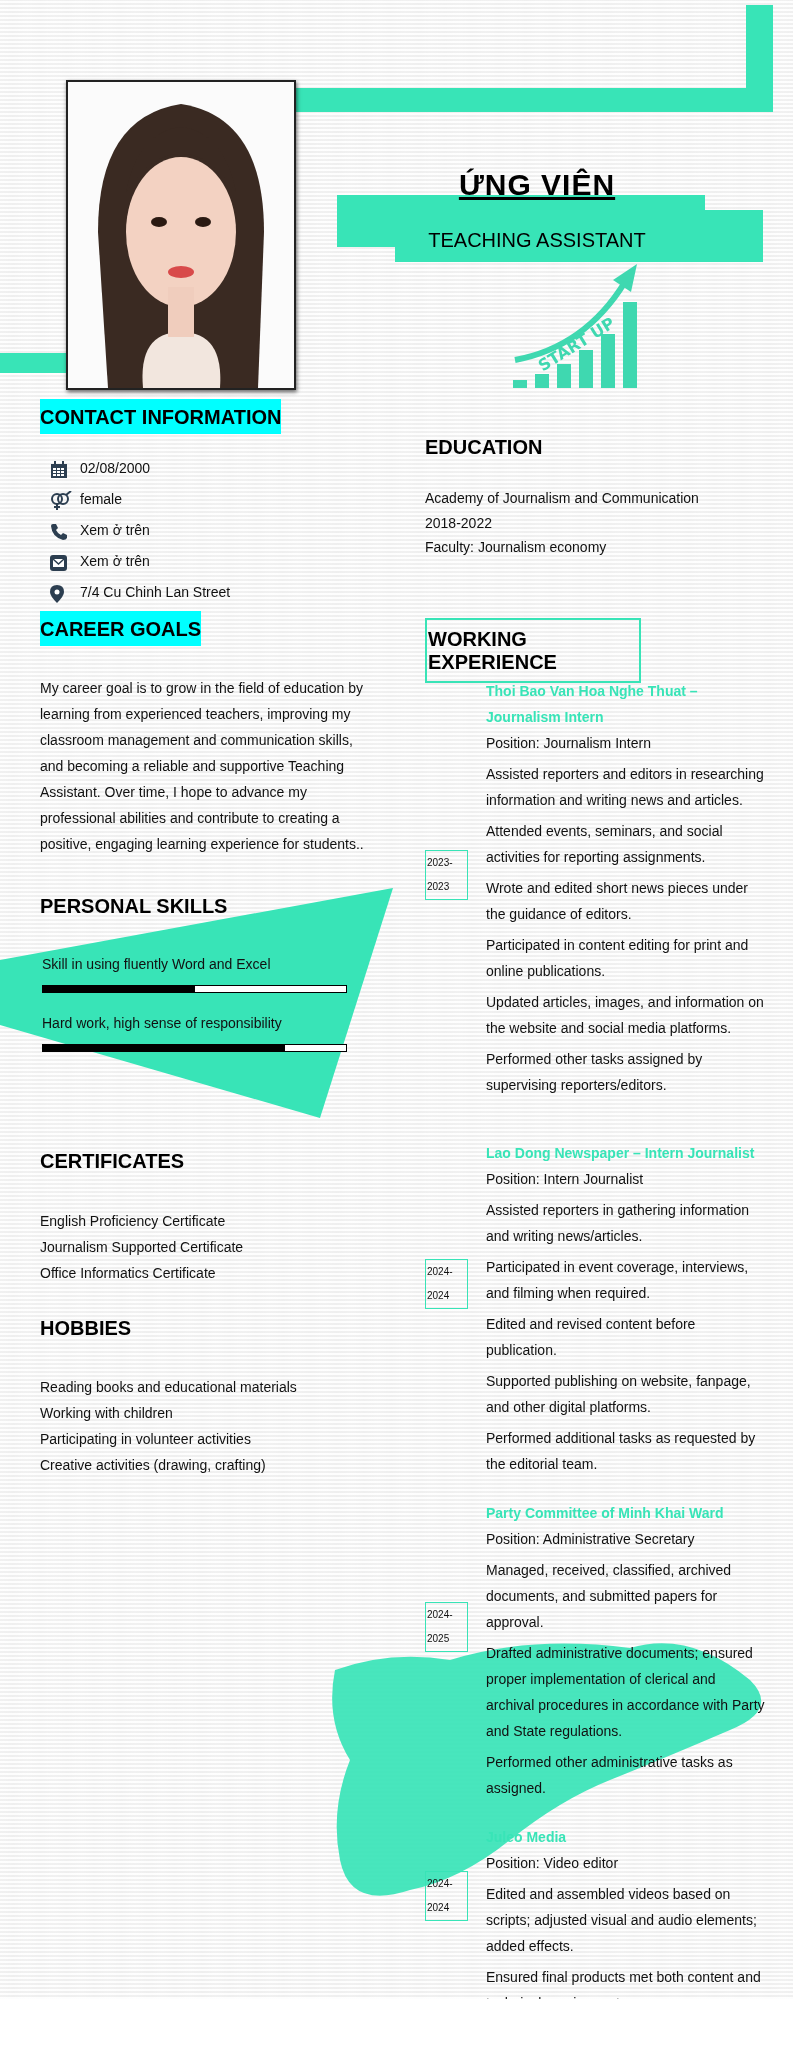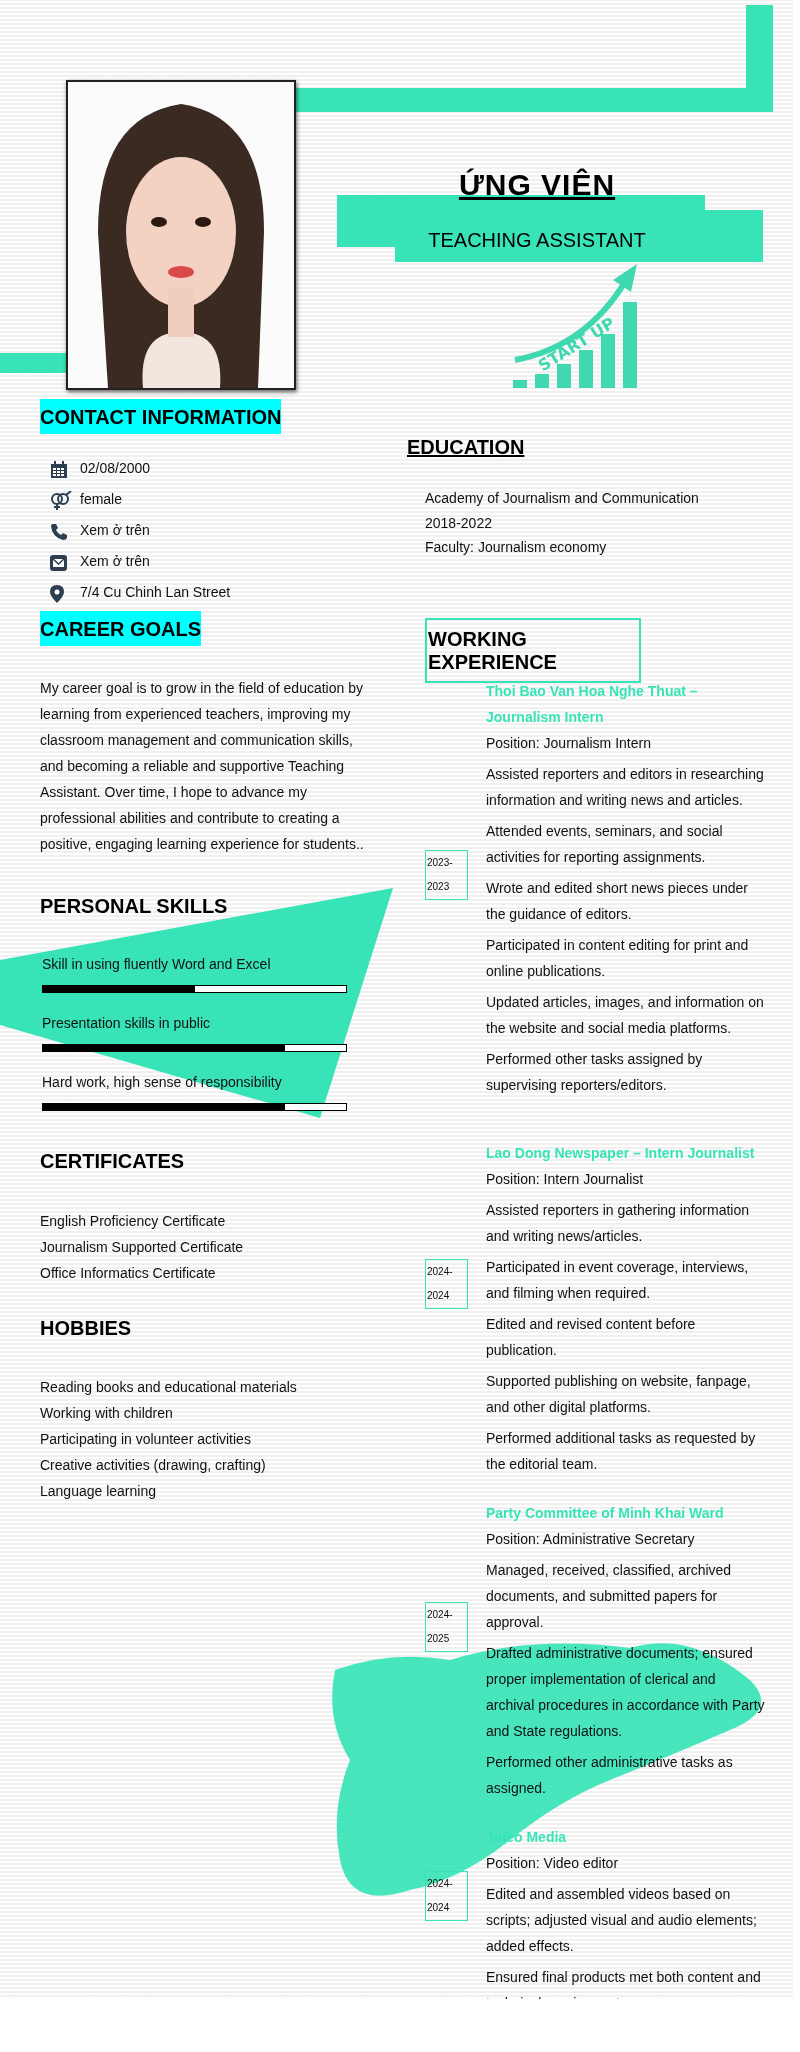--- a/index.html
+++ b/index.html
@@ -38,21 +38,21 @@
   .skills { position:absolute; left:42px; top:955px; width:305px; }
   .skill { height:59px; }
   .skill-label { font-size:14px; height:24px; line-height:18px; }
   .skill-bar { height:6px; border:1px solid #000; background:#fff; position:relative; margin-top:6px; }
   .skill-fill { position:absolute; left:0; top:0; bottom:0; background:#000; }
   .cert-title { left:40px; top:1150px; }
   .certs { left:40px; top:1208px; font-size:14px; font-weight:normal; line-height:26px; }
   .hobby-title { left:40px; top:1317px; }
   .hobbies { left:40px; top:1374px; font-size:14px; line-height:26px; }
 
-  .edu-title { left:407px; top:436px;text-decoration:underline; }
+  .edu-title { left:425px; top:436px; }
   .edu { left:425px; top:486px; font-size:14px; line-height:24.5px; }
   .we-title { left:425px; top:618px; border:2px solid #38e4b7; padding:8px 0 7px 1px; width:211px; }
 
   .brush { left:330px; top:1640px; width:450px; height:280px; }
 
   .job { position:absolute; left:486px; width:280px; font-size:14px; line-height:26px; }
   .job-title { color:#38e4b7; font-weight:bold; }
   .job-item { margin-top:5px; }
   .job-item:first-of-type { margin-top:0; }
   .job-year { position:absolute; left:425px; width:40px; border:1px solid #38e4b7; font-size:10px;
@@ -174,47 +174,40 @@
   </svg>
   <div class="sec-title skills-title">PERSONAL SKILLS</div>
   <div class="skills">
     <div class="skill">
       <div class="skill-label">Skill in using fluently Word and Excel</div>
       <div class="skill-bar">
           <div class="skill-fill" style="width:50%"></div>
         </div>
     </div>
     <div class="skill">
-      <div class="skill-label">Presentation skills in public</div>
-      <div class="skill-bar">
-          <div class="skill-fill" style="width:80%"></div>
-        </div>
-    </div>
-    <div class="skill">
       <div class="skill-label">Hard work, high sense of responsibility</div>
       <div class="skill-bar">
           <div class="skill-fill" style="width:80%"></div>
         </div>
     </div>
   </div>
 
   <div class="sec-title cert-title">CERTIFICATES</div>
   <div class="abs certs">
     <div>English Proficiency Certificate</div>
     <div>Journalism Supported Certificate</div>
     <div>Office Informatics Certificate</div>
   </div>
 
   <div class="sec-title hobby-title">HOBBIES</div>
   <div class="abs hobbies">
     <div>Reading books and educational materials</div>
     <div>Working with children</div>
     <div>Participating in volunteer activities</div>
     <div>Creative activities (drawing, crafting)</div>
-    <div>Language learning</div>
   </div>
 
   <div class="sec-title edu-title">EDUCATION</div>
   <div class="abs edu">
     <div>Academy of Journalism and Communication</div>
     <div>2018-2022</div>
     <div>Faculty: Journalism economy</div>
   </div>
 
   <div class="sec-title we-title">WORKING EXPERIENCE</div>

